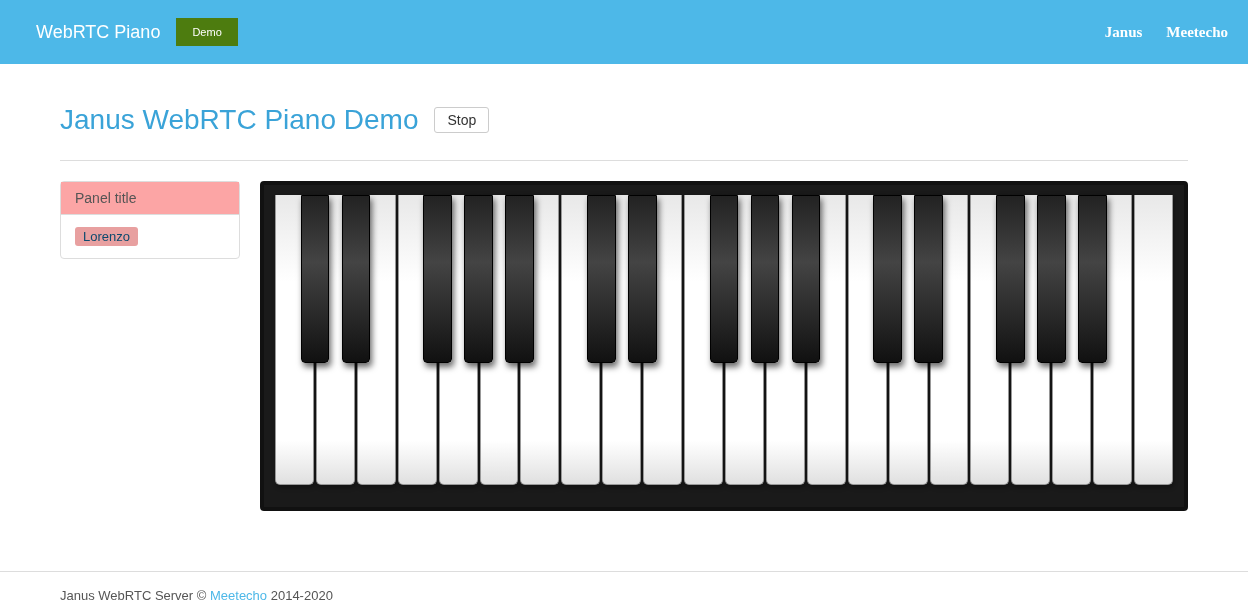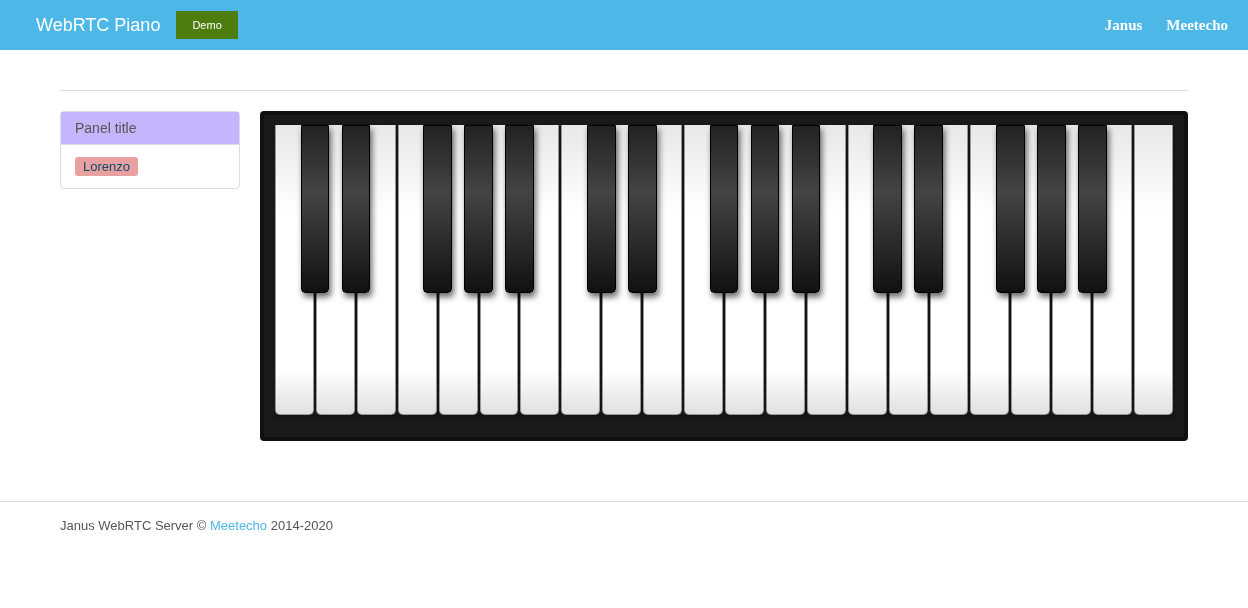--- a/index.html
+++ b/index.html
@@ -4,21 +4,21 @@
   <style>
     * { margin: 0; padding: 0; box-sizing: border-box; }
     body { font-family: Arial, Helvetica, sans-serif; background: #fff; color: #333; }
 
     
     .navbar {
       background-color: #4db8e8;
       display: flex;
       align-items: center;
       padding: 0 20px;
-      height: 50px;
+      height: 64px;
     }
     .navbar-brand {
       color: #fff;
       font-size: 18px;
       font-weight: normal;
       padding: 0 16px;
     }
     .navbar-demo {
       background-color: #4d7c0f;
       color: #fff;
@@ -81,21 +81,21 @@
       border: 1px solid #ddd;
       border-radius: 4px;
       width: 180px;
       min-width: 180px;
     }
     .panel-title {
       padding: 8px 14px;
       font-size: 14px;
       color: #555;
       border-bottom: 1px solid #ddd;
-      background: #c4b5fd;
+      background: #fca5a5;
     }
     .panel-body {
       padding: 12px 14px;
     }
     .user-badge {
       background-color: #e8a0a0;
       color: #0c4a6e;
       border-radius: 3px;
       padding: 2px 8px;
       font-size: 13px;
@@ -169,20 +169,24 @@
 <nav class="navbar">
   <span class="navbar-brand">WebRTC Piano</span>
   <span class="navbar-demo">Demo</span>
   <div class="navbar-right">
     <a href="#">Janus</a>
     <a href="#">Meetecho</a>
   </div>
 </nav>
 
 <div class="main-content">
+  <div class="page-header">
+    <h1 class="page-title">Janus WebRTC Piano Demo</h1>
+    <button class="stop-button">Stop</button>
+  </div>
 
   <hr class="divider">
 
   <div class="content-area">
 
     <div class="panel">
       <div class="panel-title">Panel title</div>
       <div class="panel-body">
         <span class="user-badge">Lorenzo</span>
       </div>

